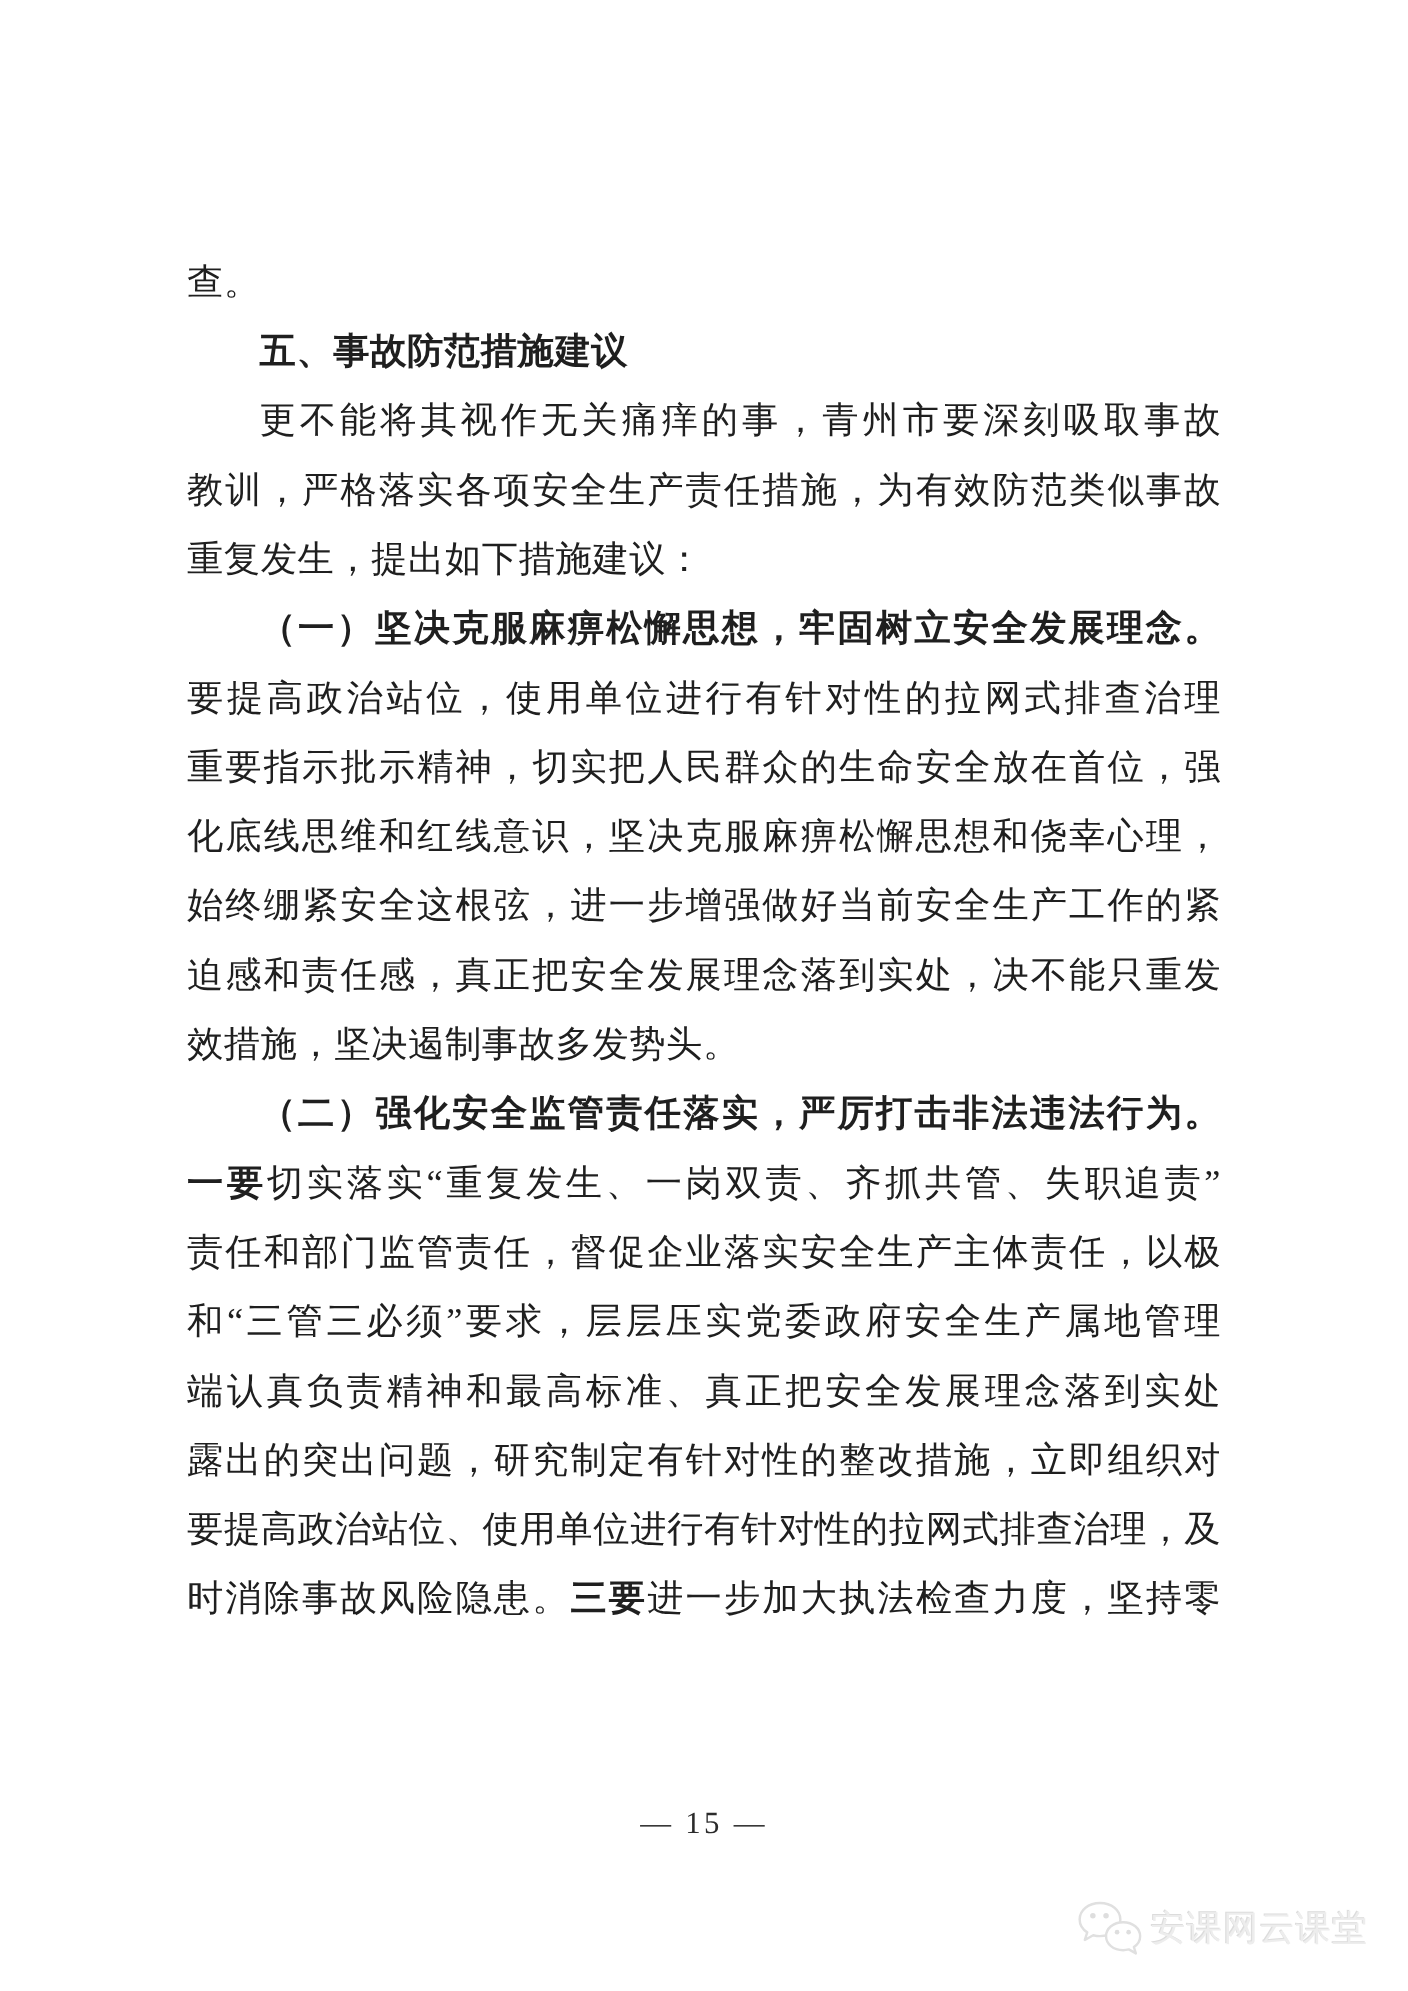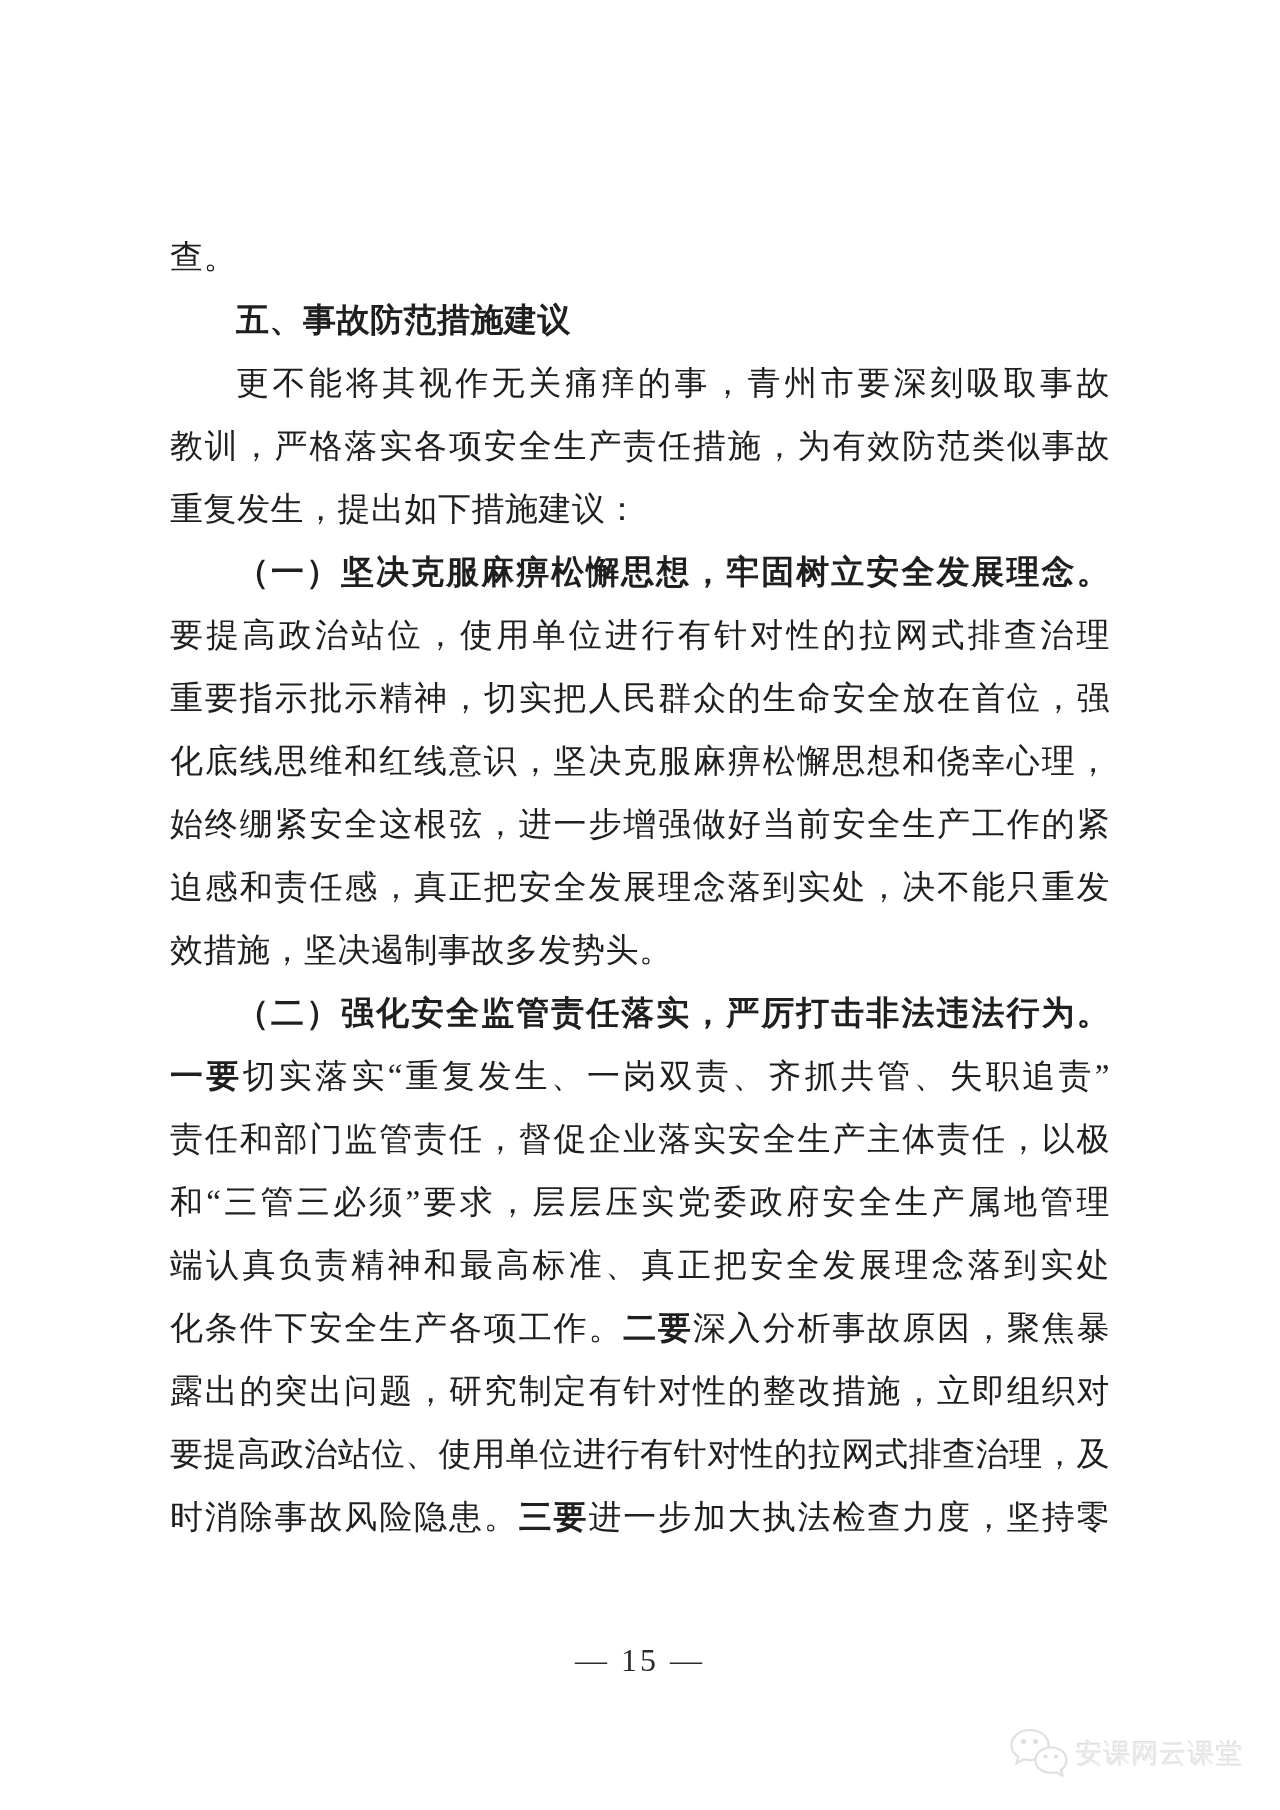--- a/index.html
+++ b/index.html
@@ -40,40 +40,40 @@
   .seg-b {
     font-weight: bold;
     margin-top: 20px;
   }
   .page-number {
     position: absolute;
     left: 0;
     top: 1642px;
     width: 100%;
     text-align: center;
-    font-size: 32px;
+    font-size: 28px;
     letter-spacing: 3px;
     color: #2b2b2b;
   }
   .watermark {
     position: absolute;
     top: 1726px;
     right: 36px;
     display: flex;
     align-items: center;
     gap: 6px;
   }
   .wm-icon {
     display: inline-block;
     width: 62px;
     height: 56px;
   }
   .wm-text {
     font-family: Liberation Mono, monospace;
-    font-size: 27px;
+    font-size: 32px;
     letter-spacing: 1px;
     color: #ededed;
     text-shadow: -1px -1px 0 #dcdcdc, 1px 1px 0 #ffffff;
     white-space: nowrap;
   }
 </style>
 </head>
 <body>
 
 <div class="page">
@@ -89,21 +89,20 @@
       <div class="line just"><span>重要指示批示精神，切实把人民群众的生命安全放在首位，强</span></div>
       <div class="line just"><span>化底线思维和红线意识，坚决克服麻痹松懈思想和侥幸心理，</span></div>
       <div class="line just"><span>始终绷紧安全这根弦，进一步增强做好当前安全生产工作的紧</span></div>
       <div class="line just"><span>迫感和责任感，真正把安全发展理念落到实处，决不能只重发</span></div>
       <div class="line"><span>效措施，坚决遏制事故多发势头。</span></div>
       <div class="line just ind"><span class="seg-b">（二）强化安全监管责任落实，严厉打击非法违法行为。</span></div>
       <div class="line just"><span class="seg-b">一要</span><span>切实落实“重复发生、一岗双责、齐抓共管、失职追责”</span></div>
       <div class="line just"><span>责任和部门监管责任，督促企业落实安全生产主体责任，以极</span></div>
       <div class="line just"><span>和“三管三必须”要求，层层压实党委政府安全生产属地管理</span></div>
       <div class="line just"><span>端认真负责精神和最高标准、真正把安全发展理念落到实处</span></div>
-      <div class="line just"><span>化条件下安全生产各项工作。</span><span class="seg-b">二要</span><span>深入分析事故原因，聚焦暴</span></div>
       <div class="line just"><span>露出的突出问题，研究制定有针对性的整改措施，立即组织对</span></div>
       <div class="line just"><span>要提高政治站位、使用单位进行有针对性的拉网式排查治理，及</span></div>
       <div class="line just"><span>时消除事故风险隐患。</span><span class="seg-b">三要</span><span>进一步加大执法检查力度，坚持零</span></div>
     </div>
 
   <div class="page-number">— 15 —</div>
 
   <div class="watermark">
     <span class="wm-icon">
       <svg viewBox="0 0 62 56" width="62" height="56" xmlns="http://www.w3.org/2000/svg">

